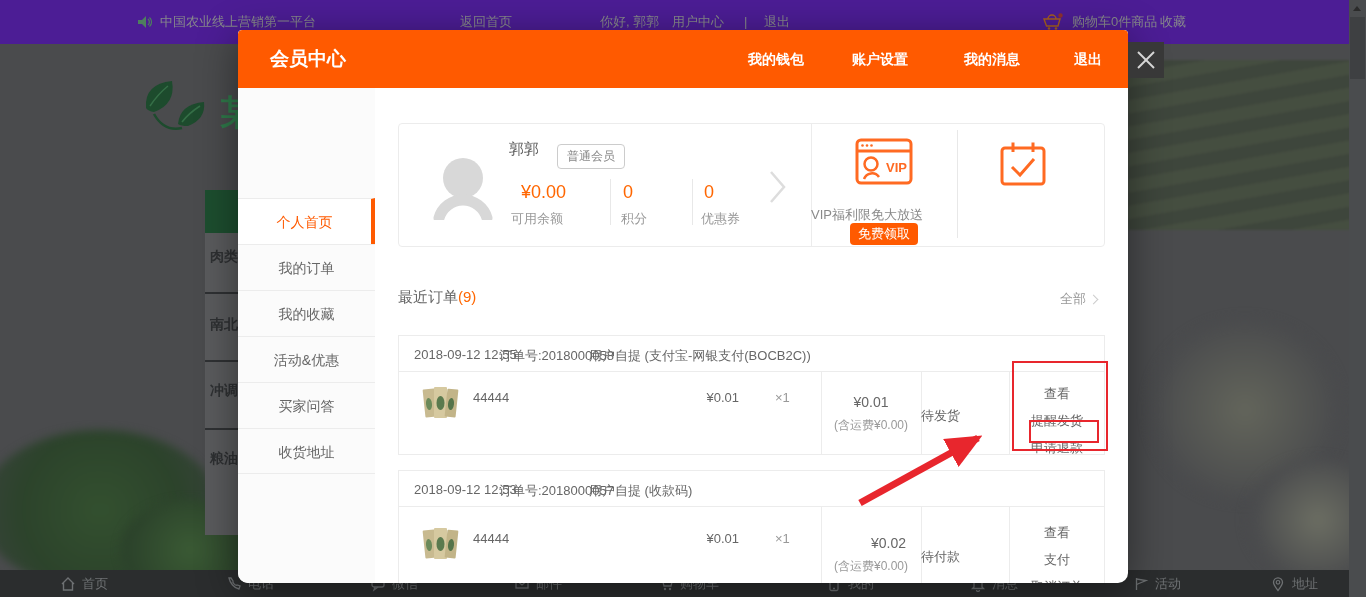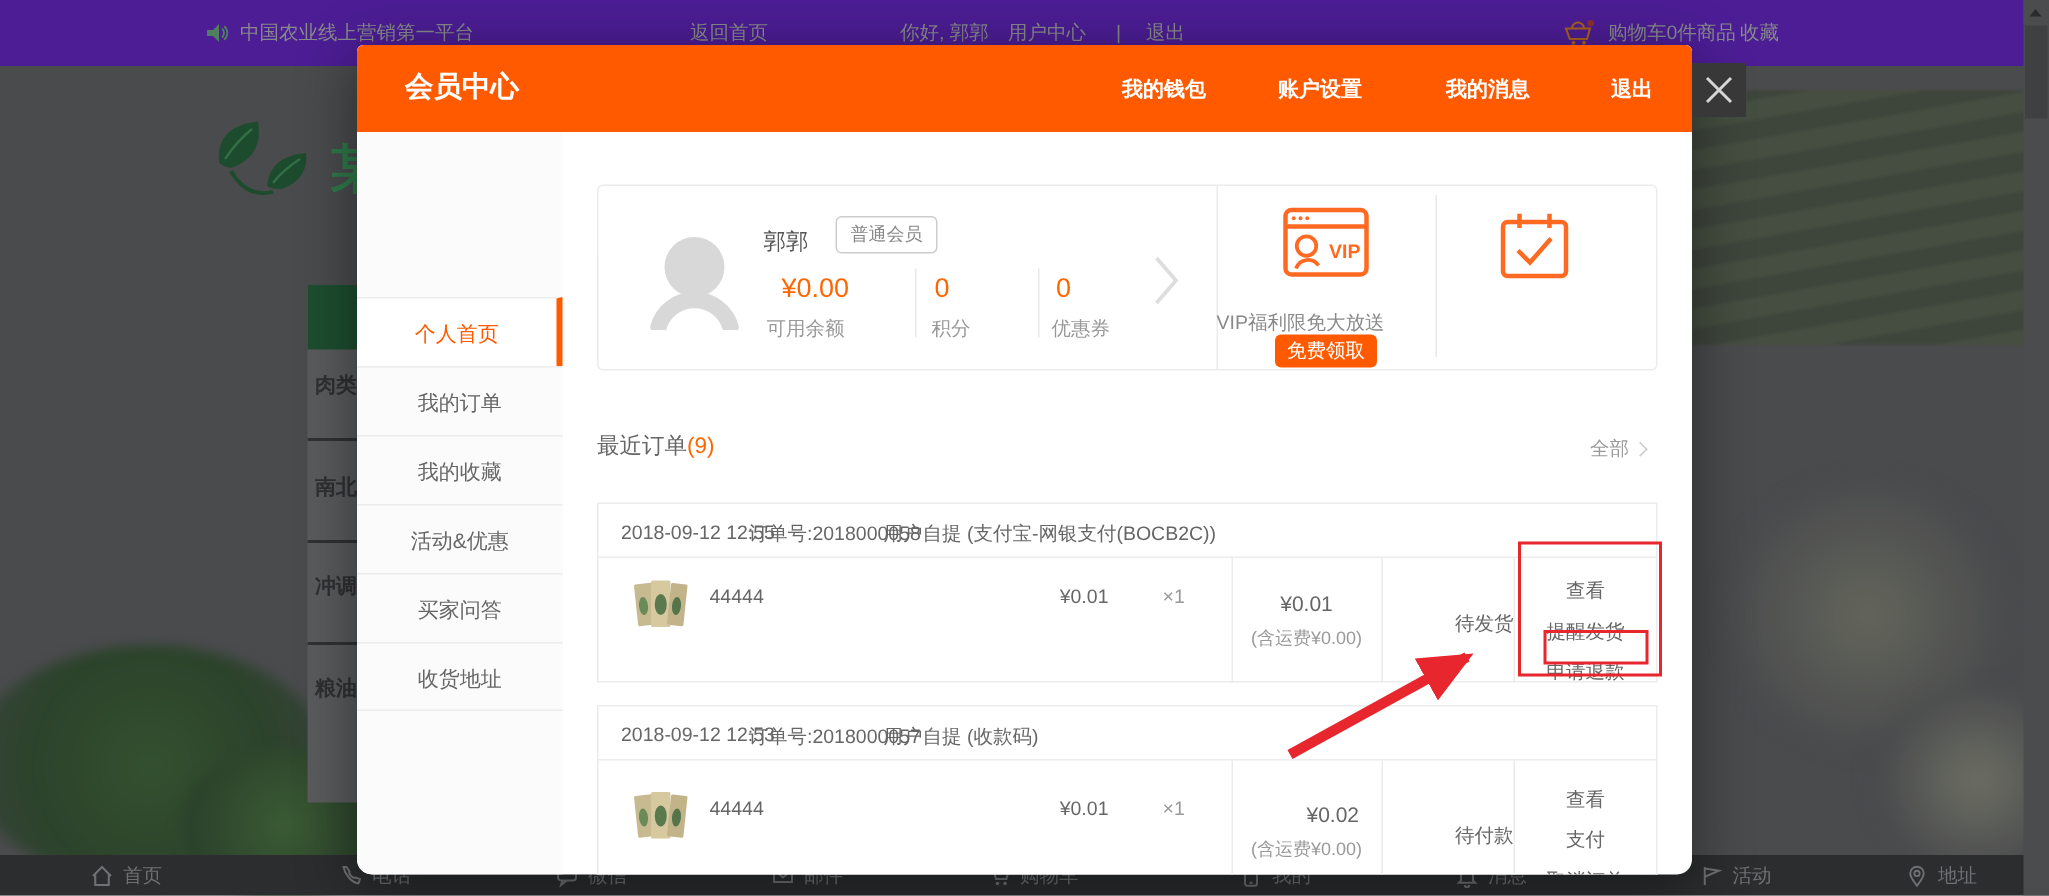--- a/index.html
+++ b/index.html
@@ -40,21 +40,21 @@
 
   
   #sidebar { position:absolute; left:0; top:58px; width:137px; height:495px; background:#fbfbfb; }
   .side-item { height:46px; line-height:46px; text-align:center; color:#666; font-size:14px; border-top:1px solid #ececec; cursor:pointer; background:#fbfbfb; }
   .side-item.last { border-bottom:1px solid #ececec; }
   .side-item.active { background:#fff; color:#ff5a00; border-right:4px solid #ff5a00; }
 
   
   #profile-card { position:absolute; left:160px; top:93px; width:707px; height:124px; border:1px solid #ececec; border-radius:4px; background:#fff; }
   .pc-vline { position:absolute; width:1px; background:#e8e8e8; }
-  #p-name { position:absolute; left:110px; top:28px; font-size:15px; color:#555; }
+  #p-name { position:absolute; left:110px; top:16px; font-size:15px; color:#555; }
   #p-badge { position:absolute; left:158px; top:20px; font-size:12px; color:#888; border:1px solid #ccc; border-radius:4px; padding:3px 9px; background:#fff; }
   .stat-val { position:absolute; font-size:18px; color:#ff6600; }
   .stat-lab { position:absolute; font-size:13px; color:#999; }
   #vip-caption { position:absolute; left:412px; top:82px; width:146px; text-align:left; font-size:13px; color:#8a8a8a; white-space:nowrap; }
   #vip-btn { position:absolute; left:451px; top:99px; width:68px; height:22px; background:#ff5a00; border:none; border-radius:4px; color:#fff; font-size:13px; cursor:pointer; line-height:22px; text-align:center; }
 
   
   #recent-title { position:absolute; left:160px; top:258px; font-size:15px; color:#666; }
   #recent-count { color:#ff6600; }
   #all-link { position:absolute; left:822px; top:260px; font-size:13px; color:#999; cursor:pointer; }
@@ -63,21 +63,21 @@
   .order-card { position:absolute; left:160px; width:707px; background:#fff; border:1px solid #ececec; }
   .oc-head { position:relative; height:36px; border-bottom:1px solid #ececec; }
   .oc-head span { position:absolute; top:11px; font-size:13px; color:#666; white-space:nowrap; }
   .oc-body { position:relative; }
   .vline { position:absolute; top:0; bottom:0; width:1px; background:#ececec; }
   .oc-name { position:absolute; left:74px; font-size:13px; color:#666; }
   .oc-price { position:absolute; left:250px; width:90px; text-align:right; font-size:13px; color:#666; }
   .oc-qty { position:absolute; left:376px; font-size:13px; color:#999; }
   .oc-total { position:absolute; left:422px; width:100px; text-align:center; font-size:14px; color:#666; }
   .oc-ship { position:absolute; left:422px; width:100px; text-align:center; font-size:12px; color:#999; }
-  .oc-status { position:absolute; left:522px; width:88px; text-align:right; font-size:13px; color:#666;padding-left:44px; }
+  .oc-status { position:absolute; left:522px; width:88px; text-align:left; font-size:13px; color:#666; }
   .oc-actions { position:absolute; left:610px; width:96px; display:flex; flex-direction:column; align-items:center; gap:9px; }
   .oc-actions span { font-size:13px; color:#666; cursor:pointer; }
 
   
   #annotation { inset:0; z-index:50; pointer-events:none; }
 </style>
 </head>
 <body>
 
 <div class="abs" id="bg-photo">

